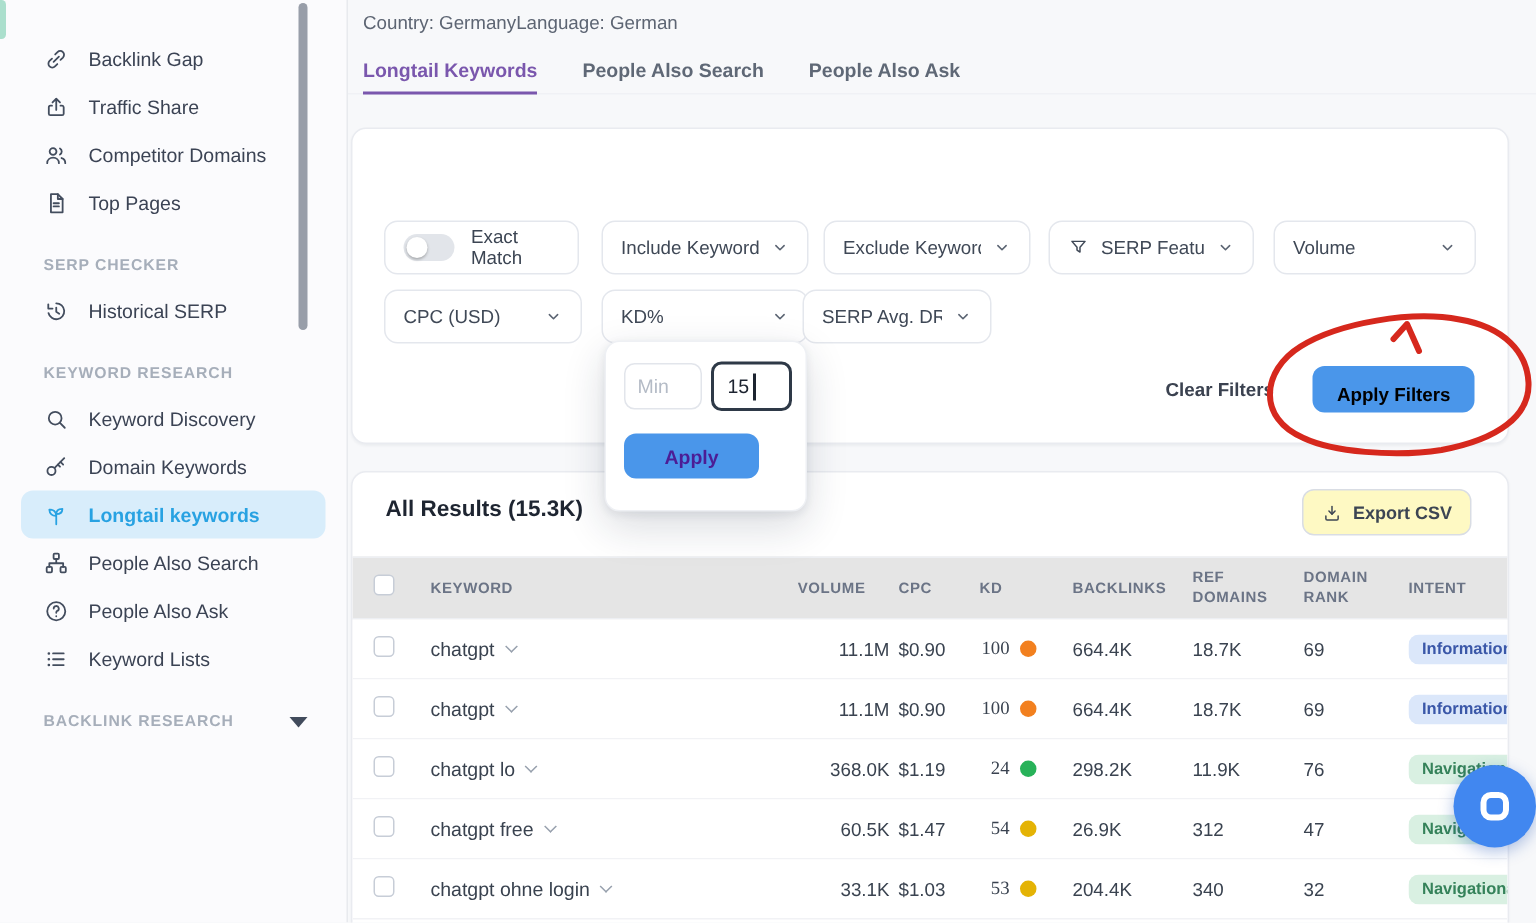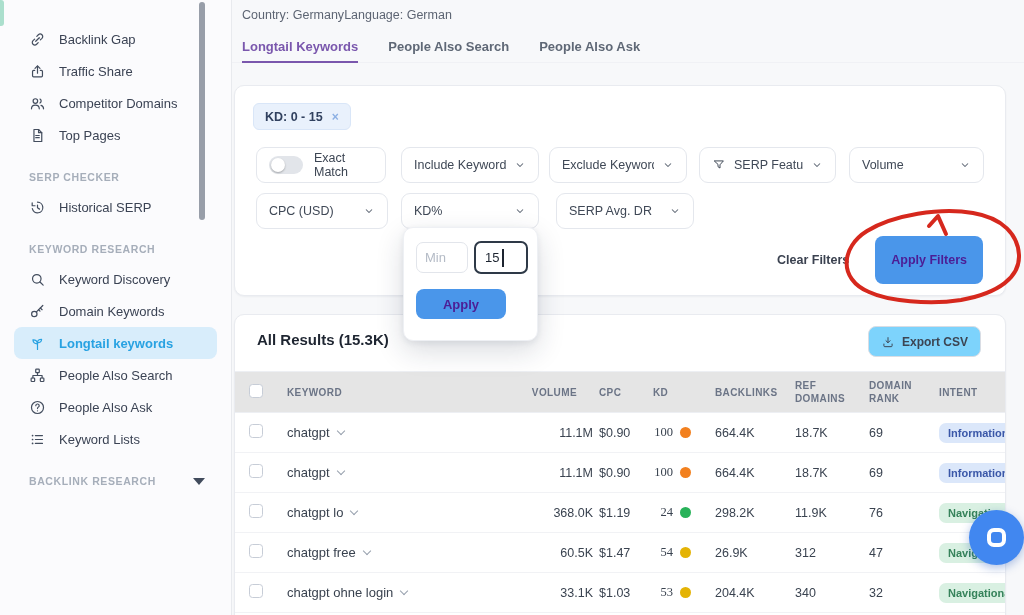--- a/index.html
+++ b/index.html
@@ -47,38 +47,38 @@
   .tgl { position:relative; width:34px; height:18px; border-radius:9px; background:#e2e5ea; flex:none; cursor:pointer; }
   .knob { position:absolute; left:2px; top:2px; width:14px; height:14px; border-radius:50%; background:#fff; box-shadow:0 1px 2px rgba(0,0,0,.28); }
   .fbox-label { font-size:12.5px; color:#3c4553; }
   .dd { gap:8px; cursor:pointer; }
   .dd-label { flex:1; font-size:12.5px; color:#3f4856; white-space:nowrap; overflow:hidden; }
   .dd .dd-chev { width:12px; height:12px; color:#5b6472; flex:none; }
   .dd .dd-ic { width:14px; height:14px; color:#3f4856; flex:none; }
 
   .factions { position:absolute; top:158px; right:22px; height:31px; display:flex; align-items:center; gap:26px; }
   .clear-btn { font-size:12.5px; font-weight:700; color:#3b4250; cursor:pointer; }
-  .apply-filters-btn { height:48px; padding:12px 16px; background:#4a96ea; border:none; border-radius:8px; color:#4c1d95; font-family:inherit; font-size:12.5px; font-weight:700; cursor:pointer; }
+  .apply-filters-btn { height:31px; padding:12px 16px; background:#4a96ea; border:none; border-radius:8px; color:#000000; font-family:inherit; font-size:12.5px; font-weight:700; cursor:pointer; }
 
   
   .kd-popup { position:absolute; left:171px; top:227px; width:135px; height:114px; background:#fff; border:1px solid #eef0f4; border-radius:10px; z-index:30;
     box-shadow:0 10px 28px rgba(25,35,60,.16), 0 2px 6px rgba(25,35,60,.08); }
   .pop-inputs { position:absolute; top:14px; left:12px; display:flex; gap:6px; }
   .min-inp { width:52px; height:31px; border:1px solid #e2e5eb; border-radius:7px; padding:0 8px; font-family:inherit; font-size:13px; color:#333; outline:none; background:#fff; }
   .min-inp::placeholder { color:#b4bbc6; }
   .max-wrap { position:relative; }
   .max-inp { width:54px; height:33px; margin-top:-1px; border:2px solid #2e3947; border-radius:7px; padding:0 9px; font-family:inherit; font-size:13px; color:#1d2430; outline:none; background:#fff; }
   .tcaret { position:absolute; left:28px; top:7px; width:1.5px; height:18px; background:#1d2430; }
   .pop-apply { position:absolute; left:12px; top:61px; width:90px; height:30px; background:#4a96ea; border:none; border-radius:8px; color:#4c1d95; font-family:Liberation Sans, sans-serif; font-size:13px; font-weight:700; cursor:pointer; }
 
   
   .results-card { top:314px; height:352px; overflow:hidden; }
   .rhead { position:relative; height:56px; }
   .rhead h2 { position:absolute; left:22px; top:16px; margin:0; font-size:15px; font-weight:700; color:#1e2531; }
-  .export-btn { position:absolute; right:24px; top:11px; height:31px; display:flex; align-items:center; gap:7px; padding:0 12px; background:#7dd3fc; border:1px solid #d9dde4; border-radius:8px; font-family:inherit; font-size:12px; font-weight:700; color:#3c4553; cursor:pointer; }
+  .export-btn { position:absolute; right:24px; top:11px; height:31px; display:flex; align-items:center; gap:7px; padding:0 12px; background:#fef9c3; border:1px solid #d9dde4; border-radius:8px; font-family:inherit; font-size:12px; font-weight:700; color:#3c4553; cursor:pointer; }
   .export-btn .ic { width:14px; height:14px; color:#3c4553; }
 
   .grid { display:grid; grid-template-columns:38px 242px 70px 54px 62px 80px 74px 70px 1fr; align-items:center; padding-left:14px; }
   .thead { height:42px; background:#e5e5e5; border-top:1px solid #edeff3; border-bottom:1px solid #edeff3; font-size:10px; font-weight:700; letter-spacing:.4px; color:#6b7486; }
   .hc { line-height:1.3; padding-right:6px; }
   .a-r { text-align:right; padding-right:22px; }
   .tr { height:40px; border-bottom:1px solid #f1f2f5; background:#fff; font-size:12.5px; color:#3a4350; }
   .td { padding-right:6px; }
   .c-kw { display:flex; align-items:center; gap:8px; font-size:13px; color:#39424f; cursor:pointer; }
   .chev { width:6px; height:6px; border-right:1.5px solid #97a0ad; border-bottom:1.5px solid #97a0ad; transform:rotate(45deg); display:inline-block; margin-top:-4px; }
@@ -237,24 +237,20 @@
     </div>
 
     <div class="tabs" id="tabs">
         <div class="tab active">Longtail Keywords</div>
         <div class="tab">People Also Search</div>
         <div class="tab">People Also Ask</div>
       </div>
     <div class="tabs-line"></div>
 
     <section class="card filter-card">
-      <div class="chip">
-        <span>KD: 0 - 15</span>
-        <span class="chip-x">×</span>
-      </div>
       <div class="frow frow1">
         <div class="fbox toggle-box">
           <span class="tgl">
               <span class="knob"></span>
             </span>
           <span class="fbox-label">Exact Match</span>
         </div>
       <div class="dd" style="left: 166px; width: 138px;">
             <span class="dd-label">Include Keywords</span>
             <span class="ic dd-chev">
@@ -303,21 +299,21 @@
             </span>
           </div>
           <div class="dd" style="left: 166px; width: 138px;">
             <span class="dd-label">KD%</span>
             <span class="ic dd-chev">
               <svg viewBox="0 0 24 24" fill="none" stroke="currentColor" stroke-width="1.7" stroke-linecap="round" stroke-linejoin="round">
                 <path d="M6.5 9.5 12 15l5.5-5.5" stroke-width="2.1"></path>
               </svg>
             </span>
           </div>
-          <div class="dd" style="left: 321px; width: 138px;">
+          <div class="dd" style="left: 300px; width: 126px;">
             <span class="dd-label">SERP Avg. DR</span>
             <span class="ic dd-chev">
               <svg viewBox="0 0 24 24" fill="none" stroke="currentColor" stroke-width="1.7" stroke-linecap="round" stroke-linejoin="round">
                 <path d="M6.5 9.5 12 15l5.5-5.5" stroke-width="2.1"></path>
               </svg>
             </span>
           </div>
         </div>
       <div class="factions">
         <span class="clear-btn">Clear Filters</span>

